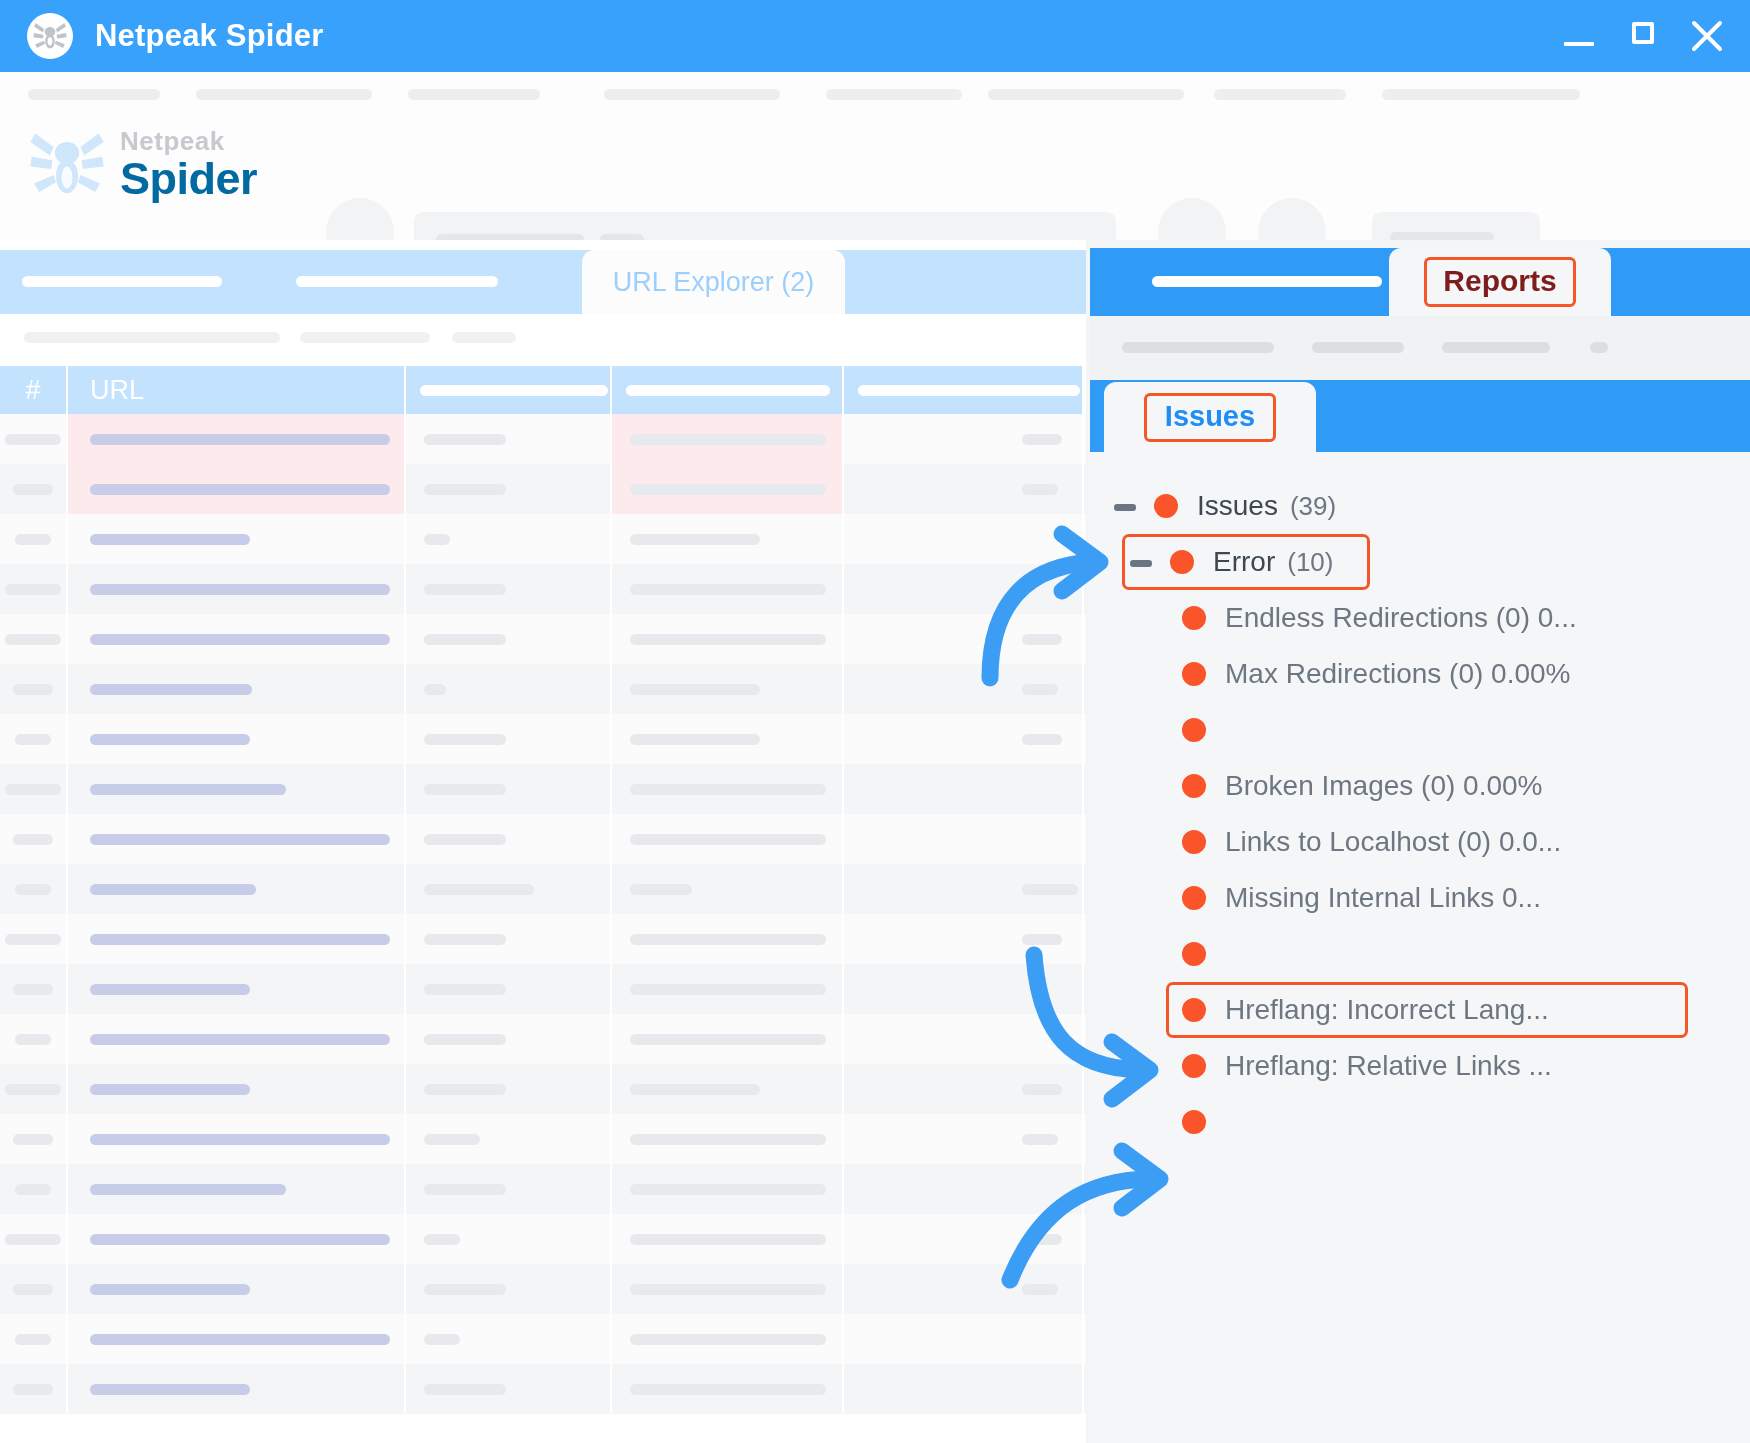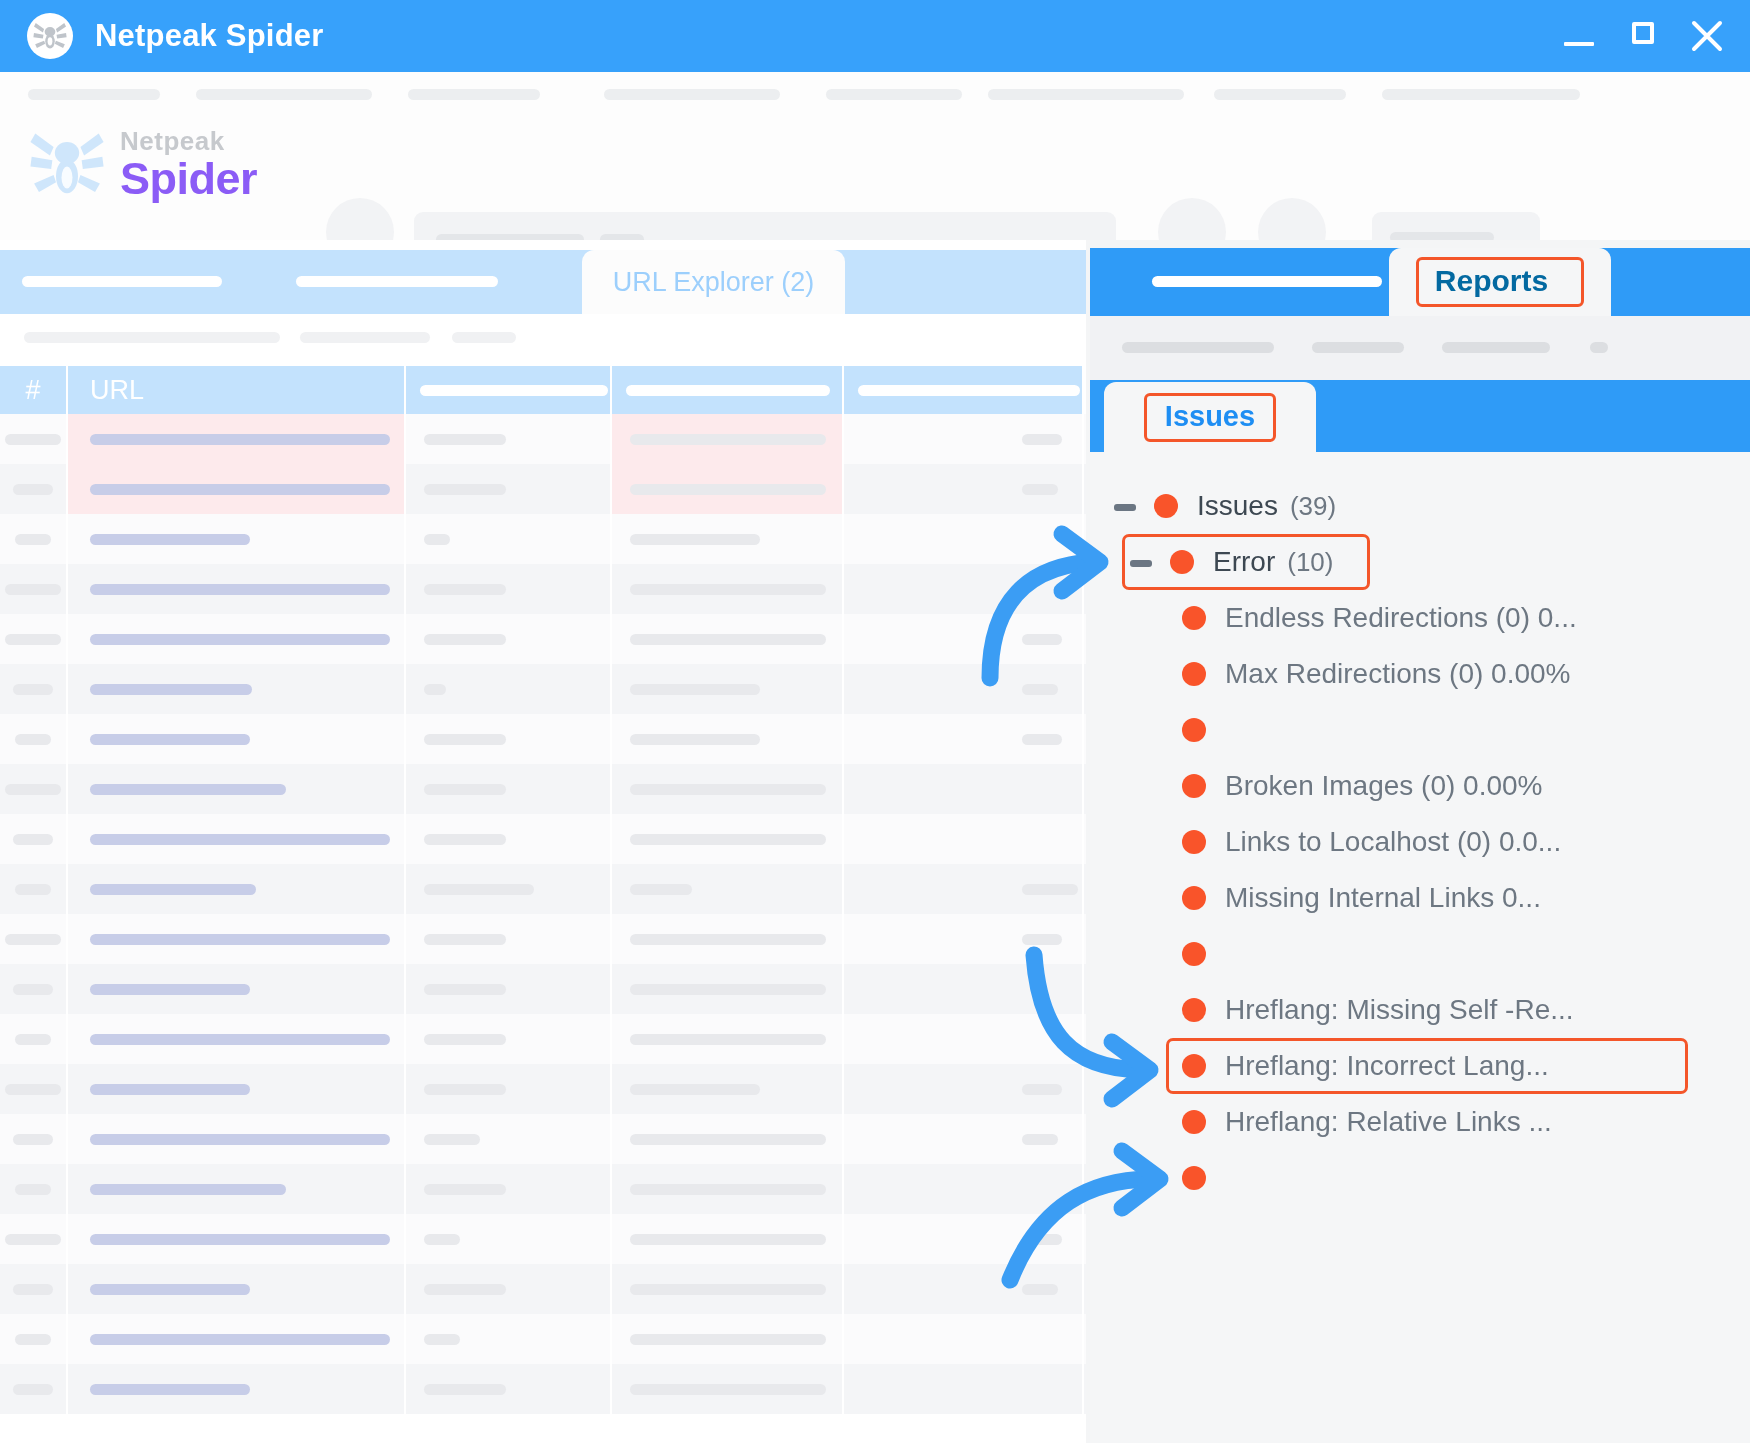--- a/index.html
+++ b/index.html
@@ -83,21 +83,21 @@
   .brand-words {
     margin-left: 14px;
     display: flex; flex-direction: column;
     line-height: 1;
   }
   .brand-top {
     font-size: 26px; font-weight: 600; color: #c6c9cd;
     letter-spacing: 0.5px;
   }
   .brand-bottom {
-    font-size: 45px; font-weight: 700; color: #8b5cf6;
+    font-size: 45px; font-weight: 700; color: #0369a1;
     letter-spacing: -0.5px; margin-top: 2px;
   }
   .tb-circle {
     position: absolute; border-radius: 50%; background: #f2f3f5;
   }
   .tb-field {
     position: absolute; background: #f2f3f5; border-radius: 9px;
   }
   .tb-field-line {
     position: absolute; height: 11px; background: #e4e6e9; border-radius: 6px;
@@ -186,22 +186,22 @@
     position: absolute; left: 303px; top: 8px;
     width: 222px; height: 68px;
     background: #f5f6f7;
     border-top-left-radius: 12px; border-top-right-radius: 12px;
     display: flex; align-items: center; justify-content: center;
   }
   .hl-box {
     border: 3px solid #f4562a; border-radius: 6px;
   }
   .rp-tab-label {
-    color: #0369a1; font-size: 30px; font-weight: 700;
-    padding: 4px 33px 6px 16px; white-space: nowrap;
+    color: #7f1d1d; font-size: 30px; font-weight: 700;
+    padding: 4px 16px 6px 16px; white-space: nowrap;
   }
   .rp-subtool {
     position: absolute; left: 4px; top: 76px;
     width: 660px; height: 64px; background: #f1f2f4;
   }
   .rp-subtool-bar {
     position: absolute; top: 26px; height: 11px;
     background: #dcdee1; border-radius: 6px;
   }
   .rp-tabstrip2 {
@@ -777,24 +777,20 @@
             <span class="tlabel">Links to Localhost (0) 0.0...</span>
           </div>
           <div class="tnode leaf">
             <span class="dot"></span>
             <span class="tlabel">Missing Internal Links 0...</span>
           </div>
           <div class="tnode leaf">
             <span class="dot"></span>
           </div>
           <div class="tnode leaf">
-            <span class="dot"></span>
-            <span class="tlabel">Hreflang: Missing Self -Re...</span>
-          </div>
-          <div class="tnode leaf">
             <span class="node-hl" style="left:76px; top:0px; width:522px; height:56px;"></span>
             <span class="dot"></span>
             <span class="tlabel">Hreflang: Incorrect  Lang...</span>
           </div>
           <div class="tnode leaf">
             <span class="dot"></span>
             <span class="tlabel">Hreflang: Relative Links ...</span>
           </div>
           <div class="tnode leaf">
             <span class="dot"></span>

